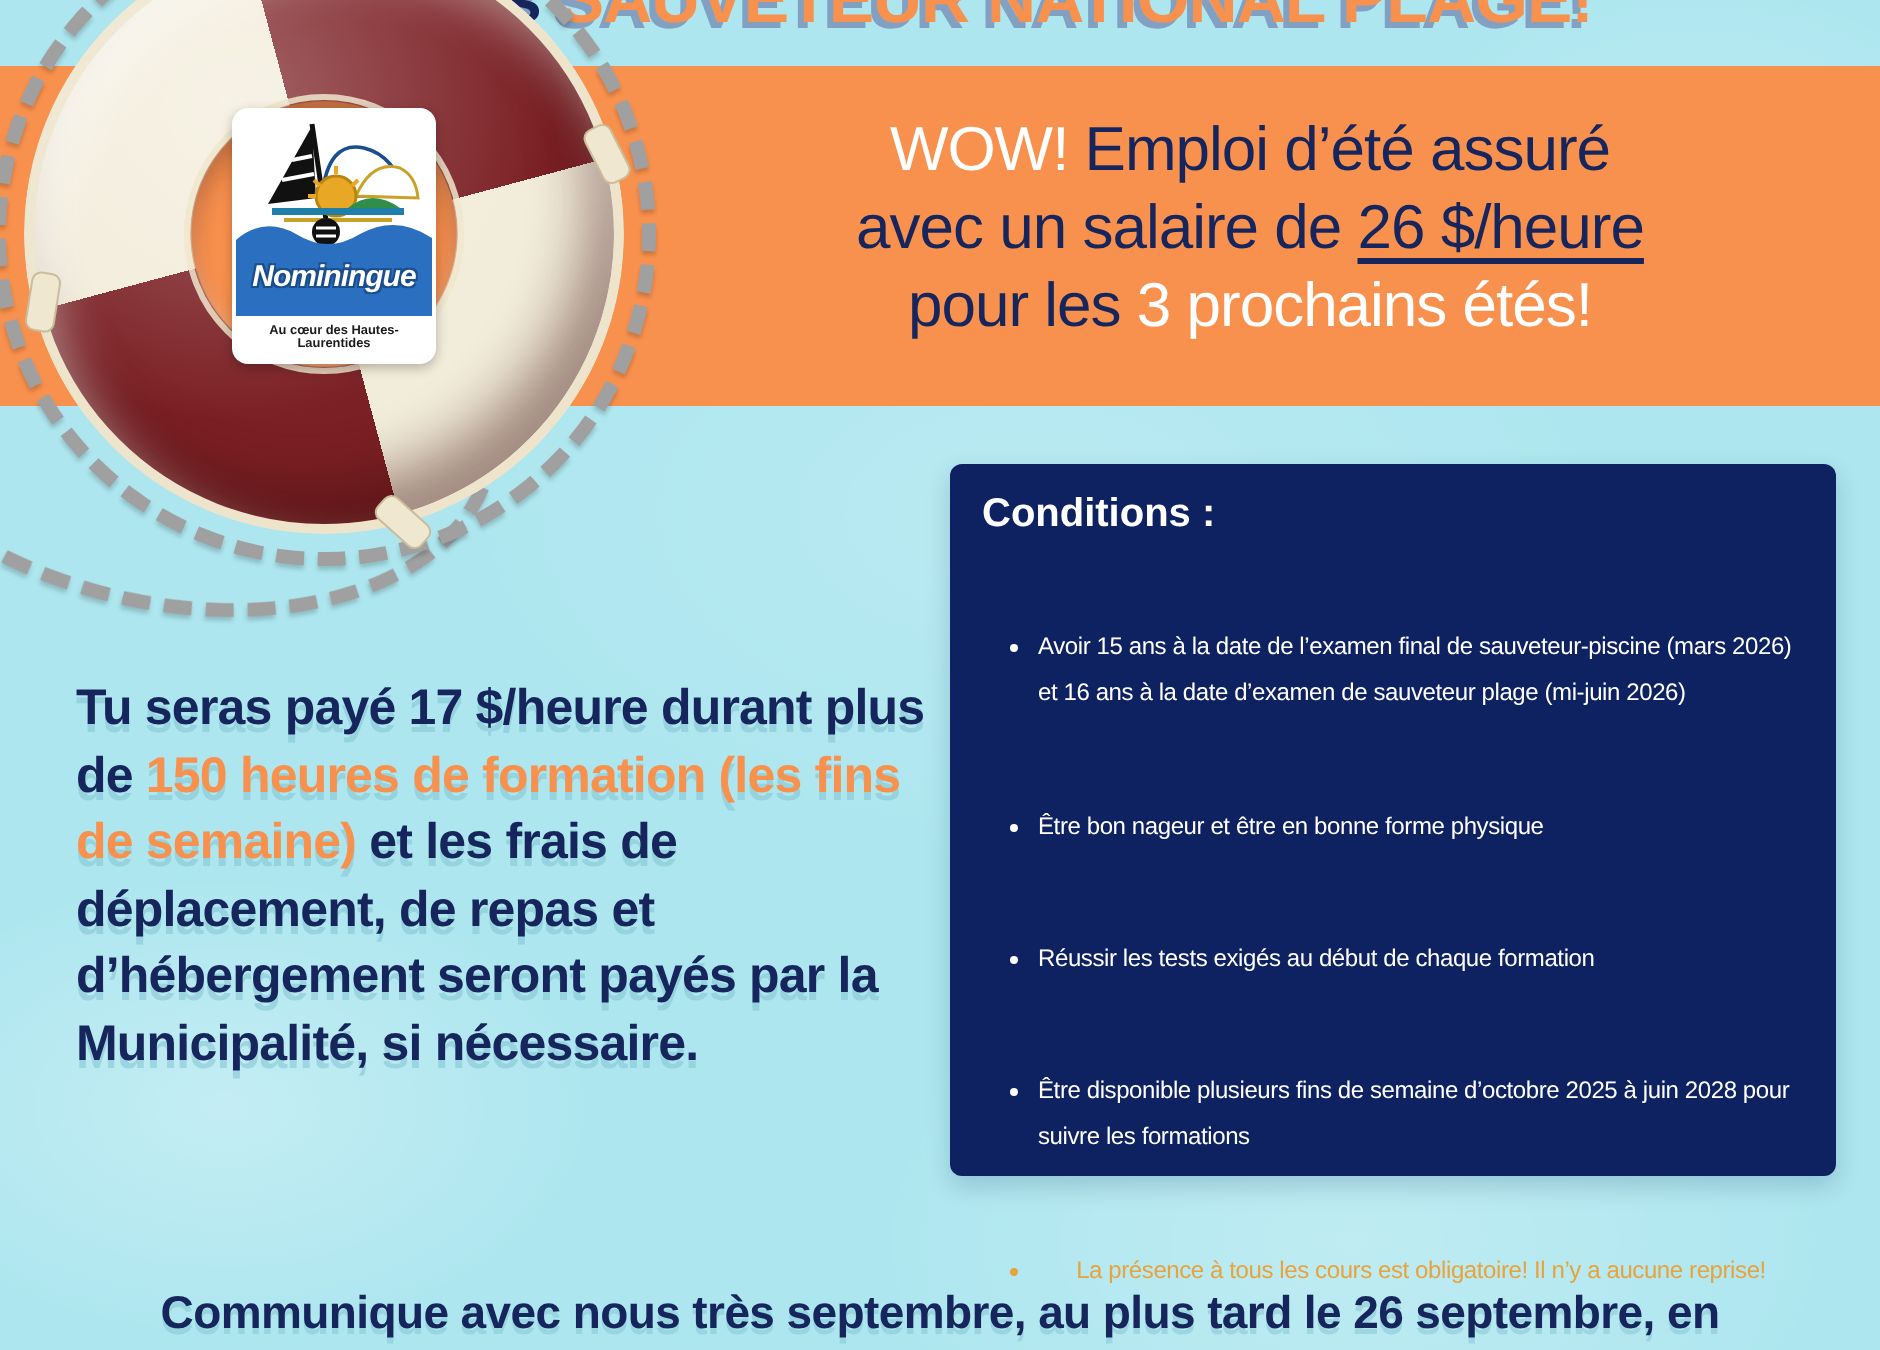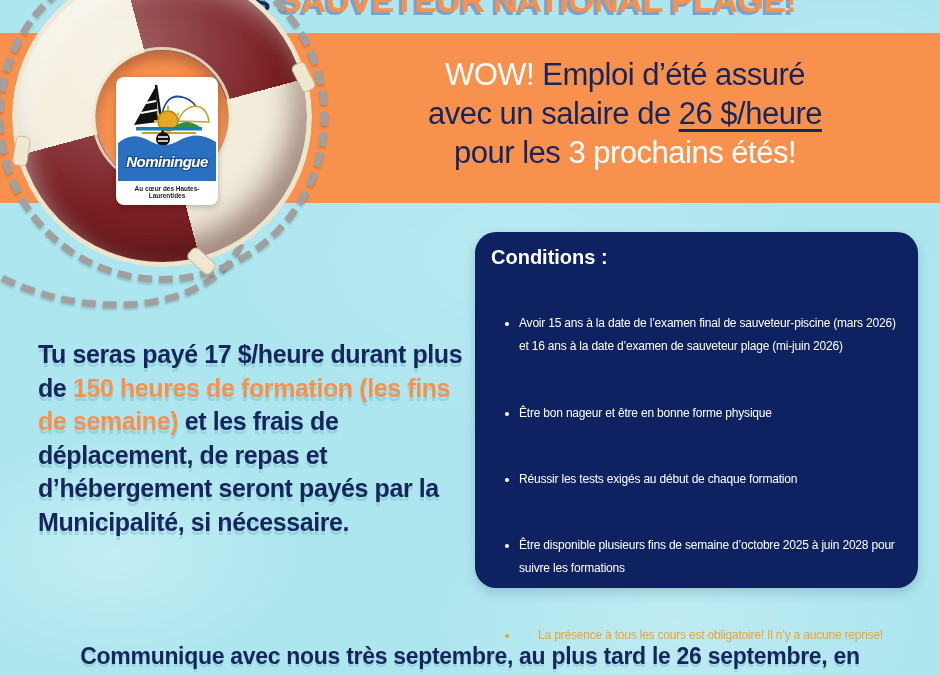--- a/index.html
+++ b/index.html
@@ -78,37 +78,37 @@
     position:absolute;width:15px;height:30px;background:#EFE7CF;border:1px solid #C9BD9C;
     border-radius:5px;z-index:5;
   }
   .clip-left{left:14px;top:136px;transform:rotate(9deg);}
   .clip-bottom{left:194px;top:246px;transform:rotate(-48deg);}
   .clip-right{left:296px;top:62px;transform:rotate(-27deg);}
 
   
   .logo-card{
     position:absolute;left:116px;top:54px;width:102px;height:128px;z-index:6;
-    background:#FFFFFF;border-radius:8px;box-shadow:0 2px 6px rgba(0,0,0,.25);overflow:hidden;margin-top:23px;
+    background:#FFFFFF;border-radius:8px;box-shadow:0 2px 6px rgba(0,0,0,.25);overflow:hidden;
   }
   .logo-card svg{display:block;}
   .logo-name{
     position:absolute;left:0;top:76px;width:100%;text-align:center;
     font-size:15px;font-weight:bold;font-style:italic;color:#FFFFFF;letter-spacing:-.5px;
     text-shadow:-1px -1px 0 #1A4E8C,1px -1px 0 #1A4E8C,-1px 1px 0 #1A4E8C,1px 1px 0 #1A4E8C;
   }
   .logo-tagline{
     position:absolute;left:0;top:108px;width:100%;text-align:center;
     font-size:7px;font-weight:bold;color:#1B1B1B;transform:scale(.92);
   }
 
   
   .conditions{
     position:absolute;left:475px;top:232px;width:443px;height:356px;
-    background:var(--box-navy,#0E2161);border-radius:21px;padding:12px 16px 10px 14px;
+    background:var(--box-navy,#0E2161);border-radius:6px;padding:12px 16px 10px 14px;
     color:#FFFFFF;box-shadow:0 5px 12px rgba(0,40,80,.18);z-index:2;
   }
   .conditions-title{font-size:20px;font-weight:bold;margin:2px 0 4px 2px;}
   .conditions ul{margin:0;padding-left:30px;list-style:disc;}
   .conditions li{
     font-size:12px;font-weight:normal;line-height:23.3px;max-width:392px;
     letter-spacing:-.2px;
     margin-top:43px;
   }
   .conditions li.gold{color:var(--gold,#E8A33C);text-align:center;}

